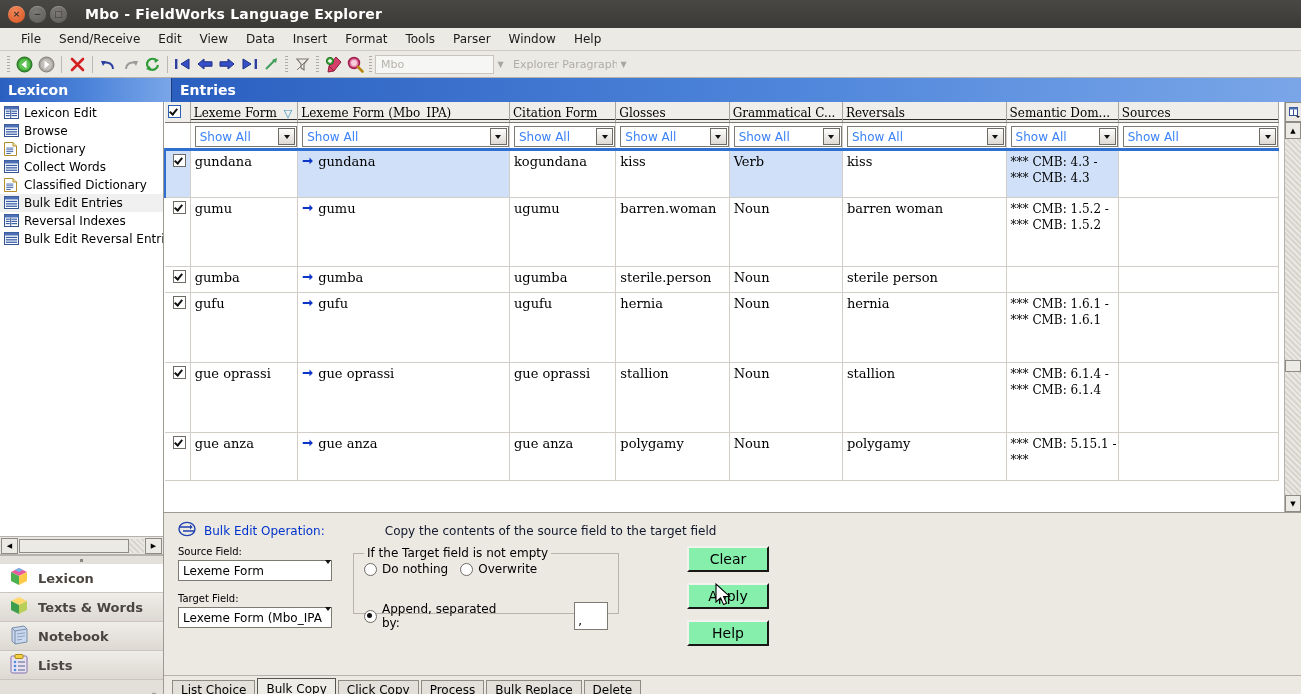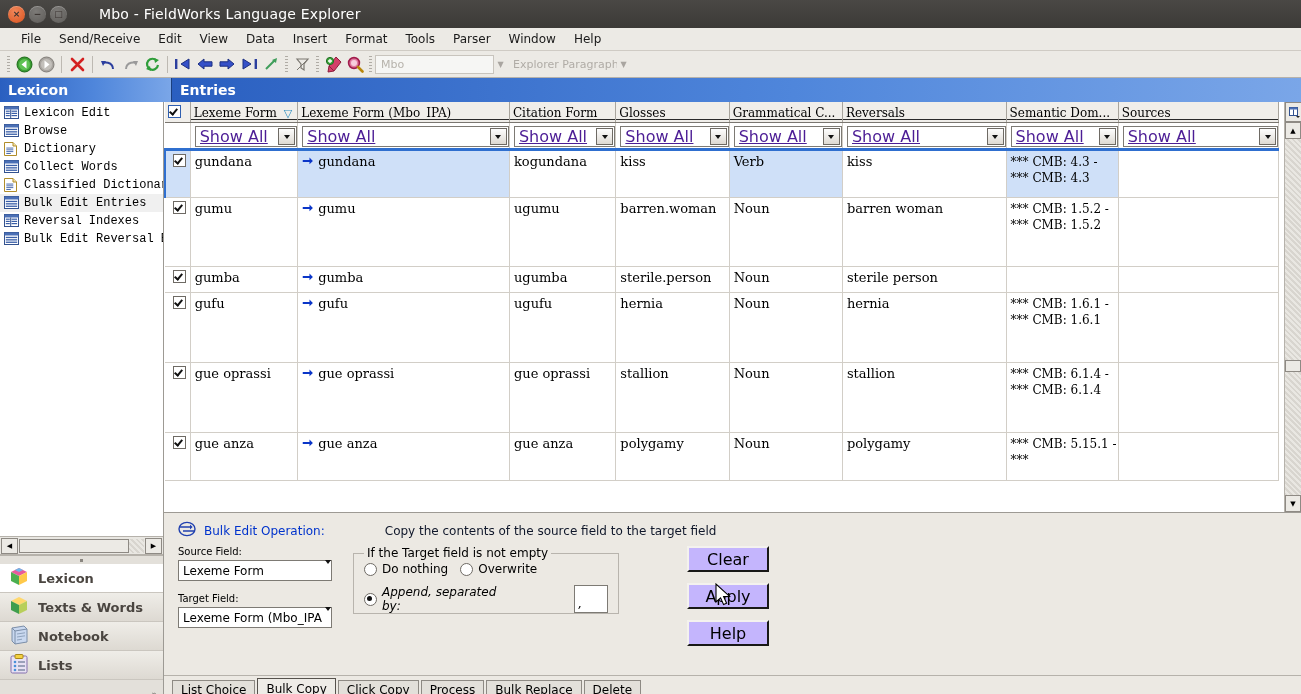--- a/index.html
+++ b/index.html
@@ -10,21 +10,21 @@
   }
   
   .titlebar{height:28px;background:linear-gradient(#4a4845,#3c3a37);display:flex;align-items:center;padding-left:8px;}
   .wbtn{width:17px;height:17px;border-radius:50%;margin-right:4px;display:inline-block;position:relative;
         box-shadow:inset 0 1px 0 rgba(255,255,255,.25);}
   .wbtn.close{background:radial-gradient(circle at 40% 32%,#f0875a,#d9521e);}
   .wbtn.min{background:radial-gradient(circle at 40% 32%,#7d7b78,#5d5b58);}
   .wbtn.max{background:radial-gradient(circle at 40% 32%,#7d7b78,#5d5b58);}
   .wbtn span{position:absolute;left:0;right:0;top:0;bottom:0;display:flex;align-items:center;justify-content:center;
              font-size:9px;color:#3a3330;font-weight:bold;line-height:1;}
-  .wtitle{color:#fff;font-size:14px;font-weight:normal;margin-left:28px;letter-spacing:.2px;}
+  .wtitle{color:#fff;font-size:14px;font-weight:bold;margin-left:14px;letter-spacing:.2px;}
   
   .menubar{height:22px;background:#eceae5;border-bottom:1px solid #cfcbc4;display:flex;align-items:center;padding-left:12px;}
   .menubar .mi{padding:2px 9px;font-size:12px;color:#1a1a1a;cursor:default;}
   
   .toolbar{height:26px;background:#eceae5;border-bottom:1px solid #b6b2ab;display:flex;align-items:center;padding-left:4px;}
   .grip{width:3px;height:16px;margin:0 3px;background:
         repeating-linear-gradient(to bottom,#b0aca5 0 1px,transparent 1px 3px);}
   .tbtn{width:22px;height:22px;display:flex;align-items:center;justify-content:center;cursor:default;}
   .tsep{width:1px;height:17px;background:#bdb9b2;margin:0 4px;}
   .combo-dis{height:17px;background:#f6f6f4;border:1px solid #c8c4bd;display:flex;align-items:center;
@@ -33,21 +33,21 @@
   .flat-lbl{color:#b0aca6;font-size:11px;display:flex;align-items:center;padding-left:6px;}
   
   .bluebar{height:24px;display:flex;background:#0b3f9c;}
   .bluebar .seg{display:flex;align-items:center;color:#fff;font-weight:bold;font-size:14px;padding-left:8px;
         background:linear-gradient(to right,#2a5fc0,#4f86db 55%,#7aa6e8);}
   .bluebar .left{width:163px;border-right:1px solid #1b3f7d;}
   .bluebar .right{flex:1;}
   
   .main{display:flex;height:596px;}
   .sidebar{width:163px;background:#fff;display:flex;flex-direction:column;border-right:1px solid #9d9a94;}
-  .sbtree{flex:1;overflow:hidden;padding-top:2px;background:#fff;font-family:Liberation Mono, monospace;}
+  .sbtree{flex:1;overflow:hidden;padding-top:2px;background:#fff;}
   .srow{height:18px;display:flex;align-items:center;padding-left:4px;font-size:12px;cursor:default;}
   .srow.sel{background:#f0f0f0;}
   .sico{width:16px;height:14px;margin-right:4px;flex:0 0 16px;}
   .slbl{white-space:nowrap;overflow:hidden;}
   .hscroll{height:17px;background:#e9e7e2;border-top:1px solid #b6b2ab;display:flex;align-items:center;padding:0 1px;}
   .hs-btn{width:15px;height:14px;background:#eceae5;border:1px solid #8e8a84;display:flex;align-items:center;justify-content:center;font-size:7px;}
   .hs-track{flex:1;height:14px;background:
      repeating-linear-gradient(45deg,#d8d5cf 0 2px,#e9e7e2 2px 4px);margin:0 1px;position:relative;}
   .hs-thumb{position:absolute;left:0;top:0;bottom:0;width:86%;background:#eceae5;border:1px solid #8e8a84;}
   .navpanel{border-top:2px solid #b6b2ab;background:#e3e0da;}
@@ -65,21 +65,21 @@
   .gridscroll{flex:1;overflow:hidden;position:relative;min-width:0;}
   table.grid{border-collapse:collapse;table-layout:fixed;width:1115px;font-family:"DejaVu Serif","Liberation Serif",serif;}
   table.grid th{background:#f0eeea;border-right:1px solid #a8a49d;border-bottom:1px solid #7a7670;
        font-weight:normal;font-size:12px;text-align:left;padding:2px 0 1px 3px;height:17px;
        font-family:"DejaVu Serif","Liberation Serif",serif;white-space:nowrap;overflow:hidden;position:relative;}
   .hdr-underline{position:absolute;left:0;right:0;bottom:2px;height:1px;background:#2a2a2a;}
   th.cbcol{width:22px;padding:0;text-align:center;}
   .filterrow td{background:#f0eeea;border-right:1px solid #cfcbc4;border-bottom:1px solid #a8a49d;
        padding:2px 3px;height:22px;}
   .fsel{height:19px;background:#fff;border:1px solid #7d7a74;display:flex;align-items:center;
-        font-size:16px;color:#4c1d95;font-family:"DejaVu Sans","Liberation Sans",sans-serif;padding-left:4px;text-decoration:underline;}
+        font-size:12px;color:#3b82f6;font-family:"DejaVu Sans","Liberation Sans",sans-serif;padding-left:4px;}
   .fsel .lbl{flex:1;overflow:hidden;white-space:nowrap;}
   .fsel .btn{width:15px;height:15px;margin:1px;background:linear-gradient(#fdfdfd,#dedad3);
         border:1px solid #6e6a64;display:flex;align-items:center;justify-content:center;flex:0 0 15px;}
   .arrow-d{width:0;height:0;border-left:3px solid transparent;border-right:3px solid transparent;border-top:4px solid #111;}
   table.grid td{border-right:1px solid #d2cec7;border-bottom:1px solid #d2cec7;
        padding:3px 0 0 4px;font-size:13px;vertical-align:top;background:#fff;overflow:hidden;
        font-family:"DejaVu Serif","Liberation Serif",serif;}
   td.cb{text-align:center;padding:3px 0 0 0;background:#fff;}
   .chk{width:11px;height:11px;border:1px solid #6e6a64;background:#fff;display:inline-block;position:relative;}
   .chk:after{content:"";position:absolute;left:2px;top:1px;width:3px;height:6px;border:solid #111;
@@ -108,27 +108,27 @@
   .flbl{font-size:10px;margin-bottom:3px;}
   .dsel{width:148px;height:19px;background:#fff;border:1px solid #7d7a74;display:flex;align-items:center;
         font-size:12px;padding-left:4px;margin-bottom:12px;}
   .dsel .lbl{flex:1;overflow:hidden;white-space:nowrap;}
   .fs{border:1px solid #b8b4ad;width:244px;height:66px;margin-left:15px;position:relative;padding:0 10px;}
   .fs legend{font-size:12px;padding:0 3px;}
   .radio{display:inline-flex;align-items:center;font-size:12px;margin-right:12px;}
   .rad{width:11px;height:11px;border:1px solid #6e6a64;border-radius:50%;background:#fff;margin-right:5px;
        display:inline-block;position:relative;flex:0 0 11px;}
   .rad.on:after{content:"";position:absolute;left:2px;top:2px;width:5px;height:5px;border-radius:50%;background:#111;}
-  .seprow{display:flex;align-items:center;margin-top:9px;font-style:italic;}
+  .seprow{display:flex;align-items:center;margin-top:26px;}
   .sepbox{width:30px;height:25px;background:#fff;border:1px solid #7d7a74;margin-left:50px;
           font-size:12px;padding-left:3px;display:flex;align-items:flex-end;padding-bottom:1px;}
   .be-btns{margin-left:66px;display:flex;flex-direction:column;gap:11px;}
-  .btn3d{width:78px;height:22px;background:#c4b5fd;border:2px outset #f4f2ee;
+  .btn3d{width:78px;height:22px;background:#86efac;border:2px outset #f4f2ee;
          border-right-color:#6d6963;border-bottom-color:#6d6963;
-         display:flex;align-items:center;justify-content:center;font-size:16px;cursor:default;}
+         display:flex;align-items:center;justify-content:center;font-size:14px;cursor:default;}
   .cursor{position:absolute;pointer-events:none;}
   
   .tabbar{height:22px;background:#ece9e3;border-top:1px solid #b6b2ab;display:flex;align-items:flex-end;padding-left:8px;}
   .tab{height:17px;padding:0 8px;margin-right:2px;font-size:12px;display:flex;align-items:center;
        background:#e3e0da;border:1px solid #8e8a84;border-bottom:none;cursor:default;}
   .tab.active{height:19px;background:#eeece7;border-color:#56524d;}
 </style>
 </head>
 <body>
 

